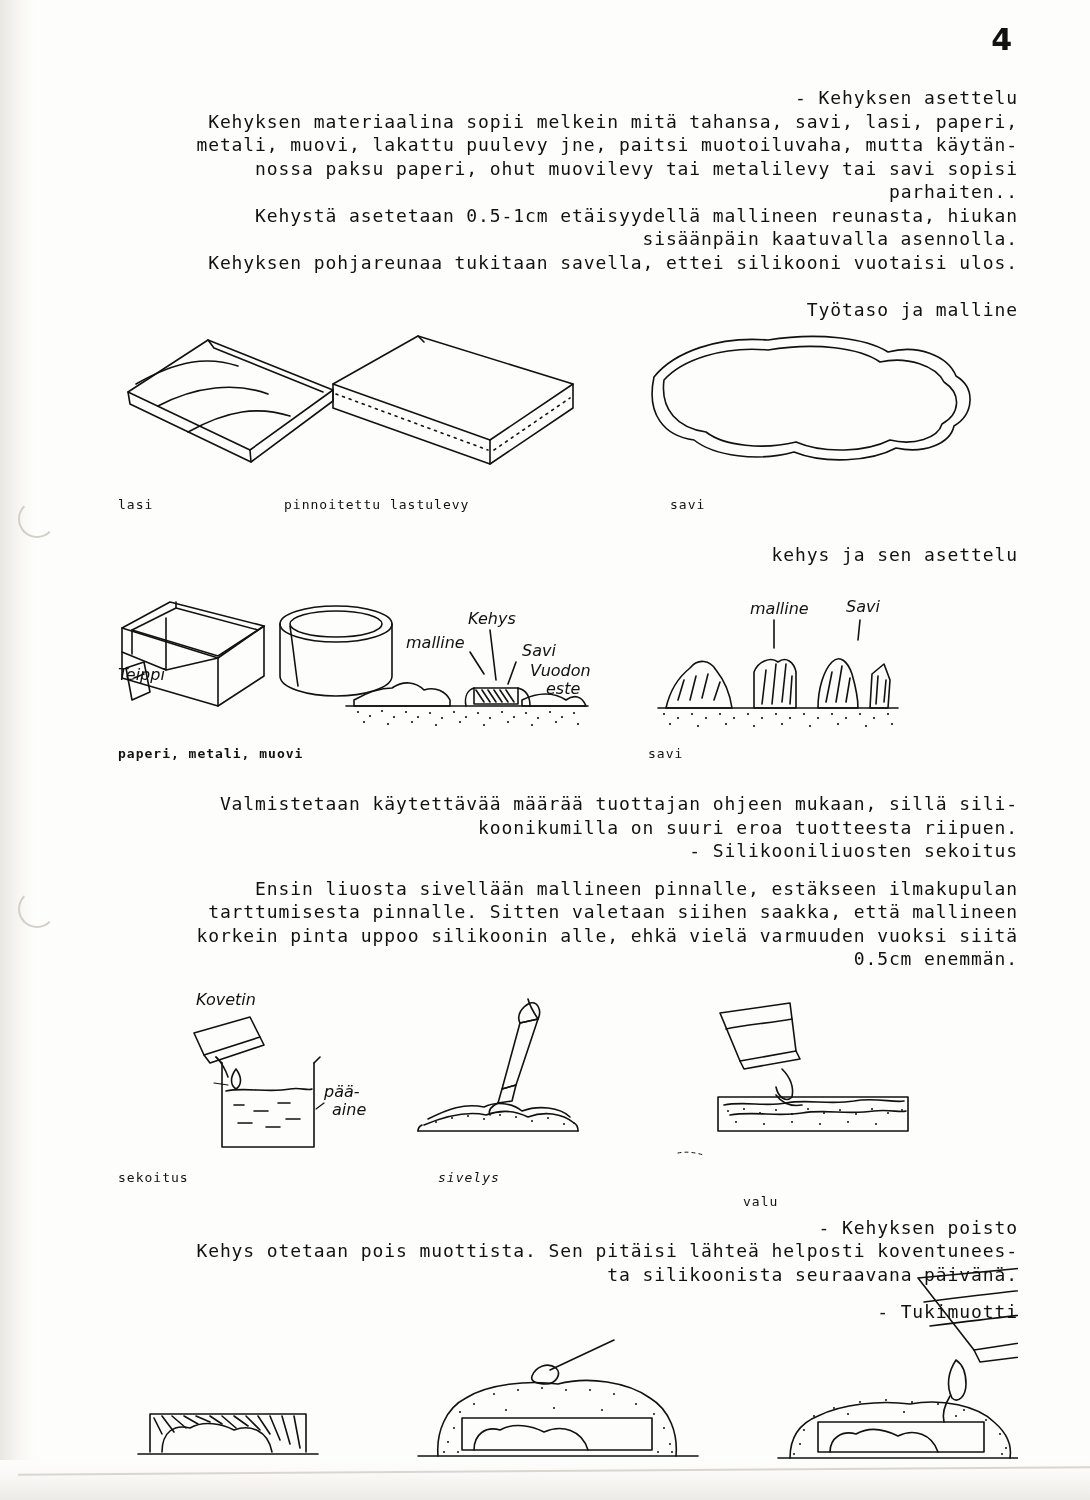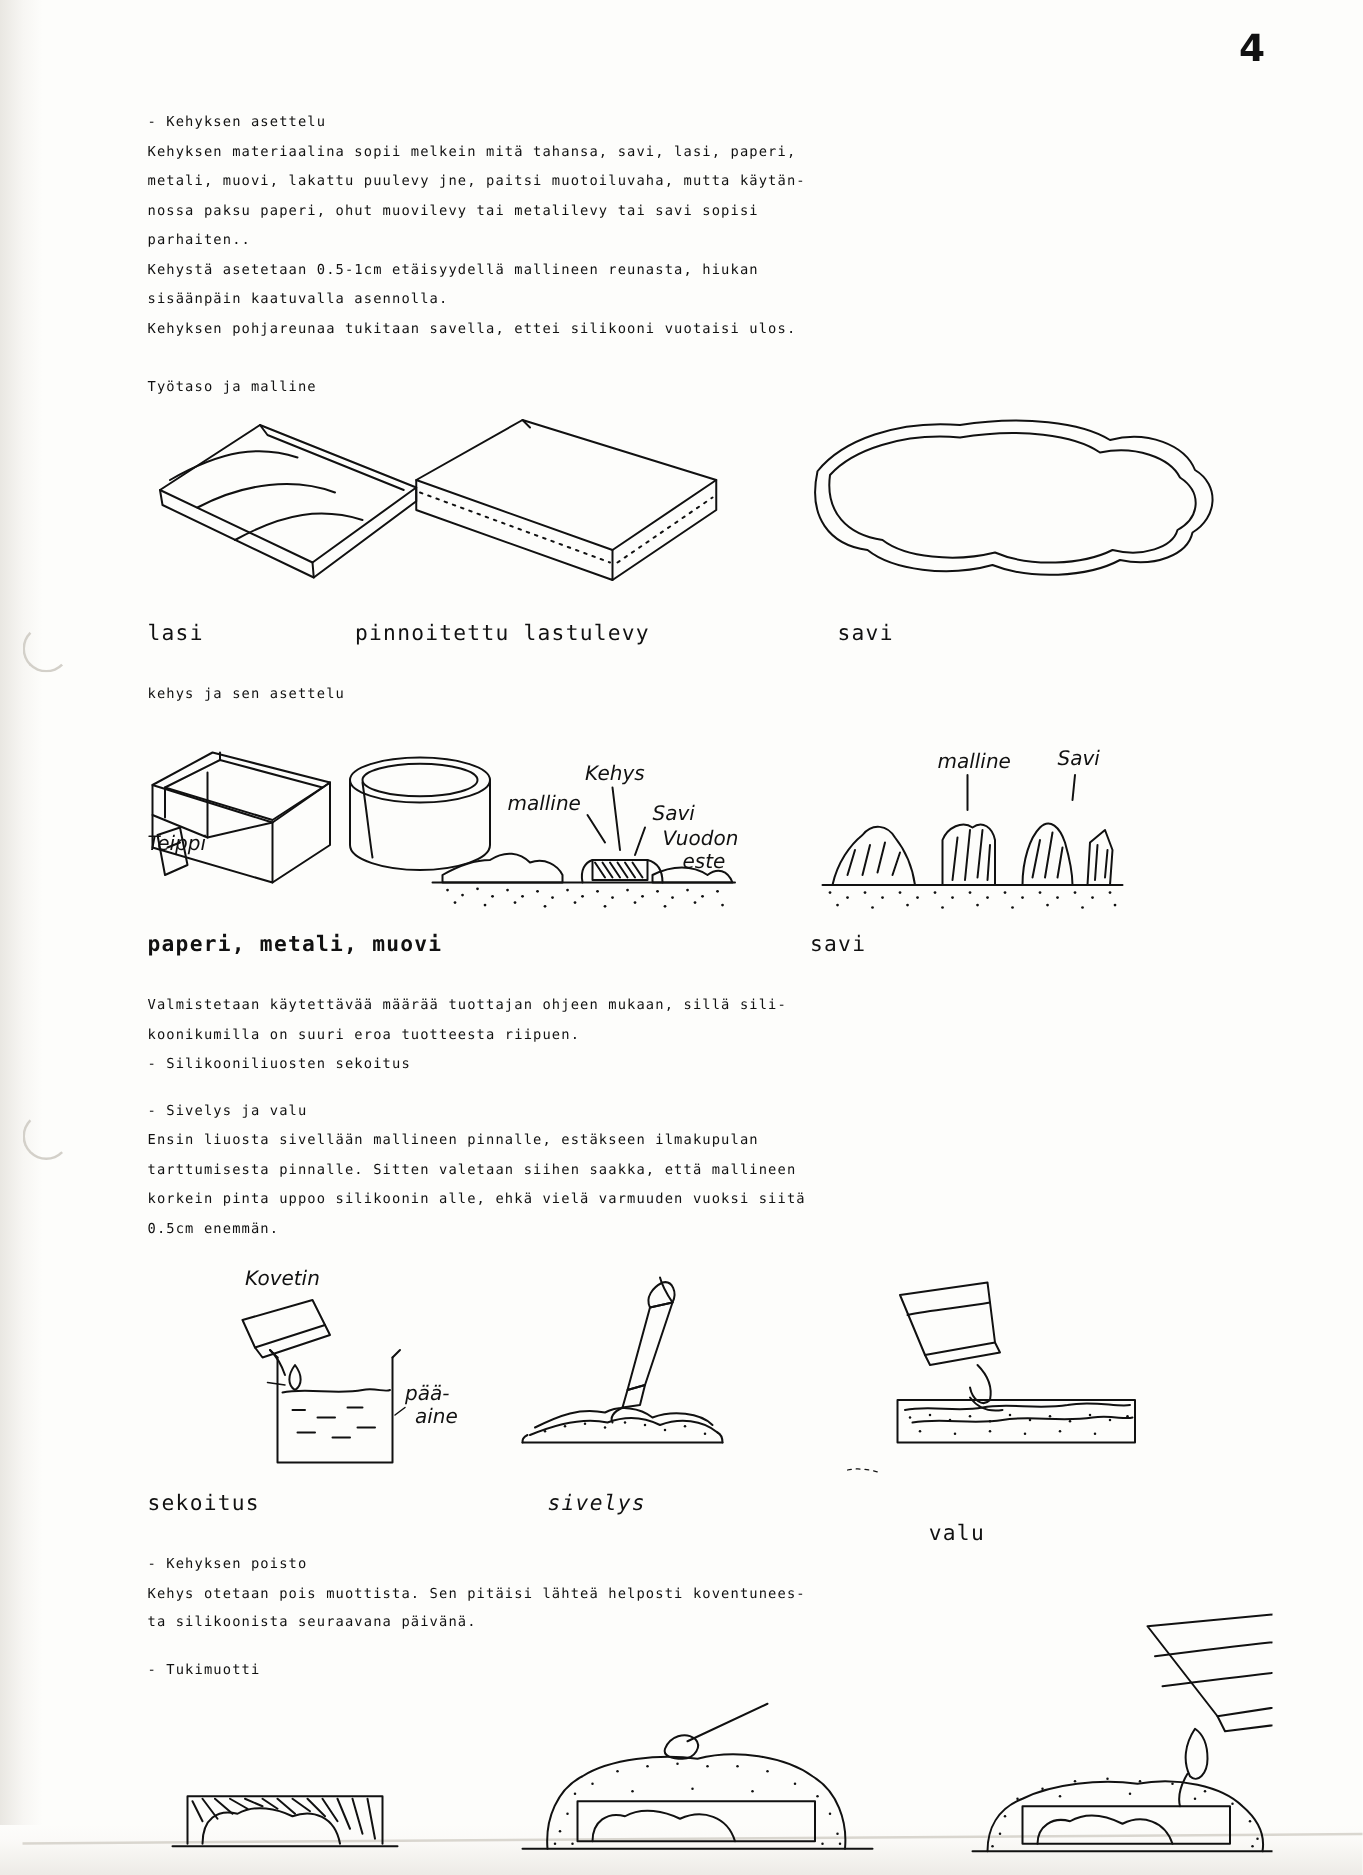--- a/index.html
+++ b/index.html
@@ -62,36 +62,37 @@
   }
 
   .content {
     position: absolute;
     left: 118px;
     top: 86px;
     width: 900px;
   }
 
   .para {
-    font-size: 11px;
+    font-size: 18px;
     line-height: 23.5px;
     letter-spacing: 0.9px;
     white-space: pre-wrap;
     margin: 0;
+    text-align: right;
   }
   .para.heading {
     margin-bottom: 0;
   }
   .gap-sm { height: 14px; }
   .gap-md { height: 24px; }
   .gap-lg { height: 30px; }
 
   .caption-row {
     position: relative;
-    font-size: 17px;
+    font-size: 13px;
     letter-spacing: 1px;
     height: 22px;
   }
   .caption-row span {
     position: absolute;
     white-space: pre;
   }
 
   .fig {
     position: relative;
@@ -298,21 +299,20 @@
     </div>
 
     <div class="gap-md"></div>
 
     <p class="para">Valmistetaan käytettävää määrää tuottajan ohjeen mukaan, sillä sili-
 koonikumilla on suuri eroa tuotteesta riipuen.</p>
     <p class="para heading">- Silikooniliuosten sekoitus</p>
 
     <div class="gap-sm"></div>
 
-    <p class="para heading">- Sivelys ja valu</p>
     <p class="para">Ensin liuosta sivellään mallineen pinnalle, estäkseen ilmakupulan
 tarttumisesta pinnalle. Sitten valetaan siihen saakka, että mallineen
 korkein pinta uppoo silikoonin alle, ehkä vielä varmuuden vuoksi siitä
 0.5cm enemmän.</p>
 
     <div class="gap-sm"></div>
 
     <div class="fig">
       <svg width="900" height="185" viewBox="0 0 900 185" fill="none" stroke="#111" stroke-width="1.6" stroke-linejoin="round" stroke-linecap="round">
 

